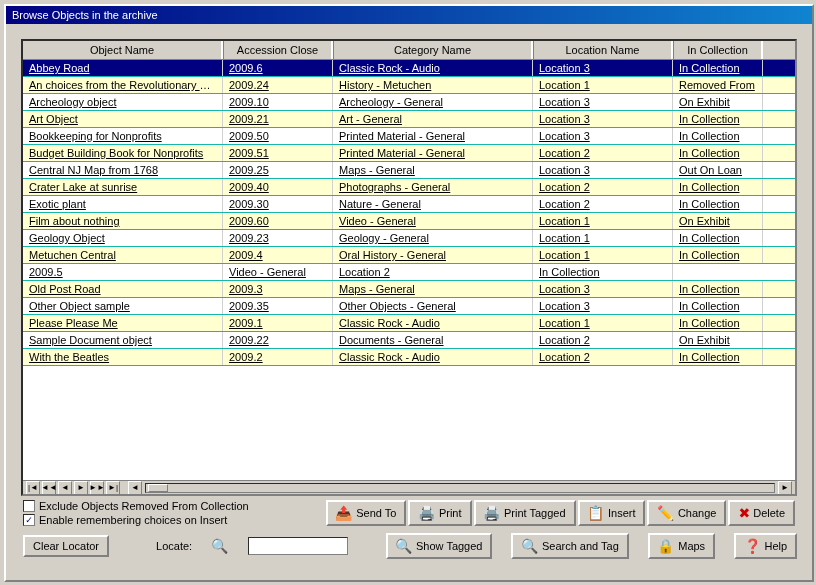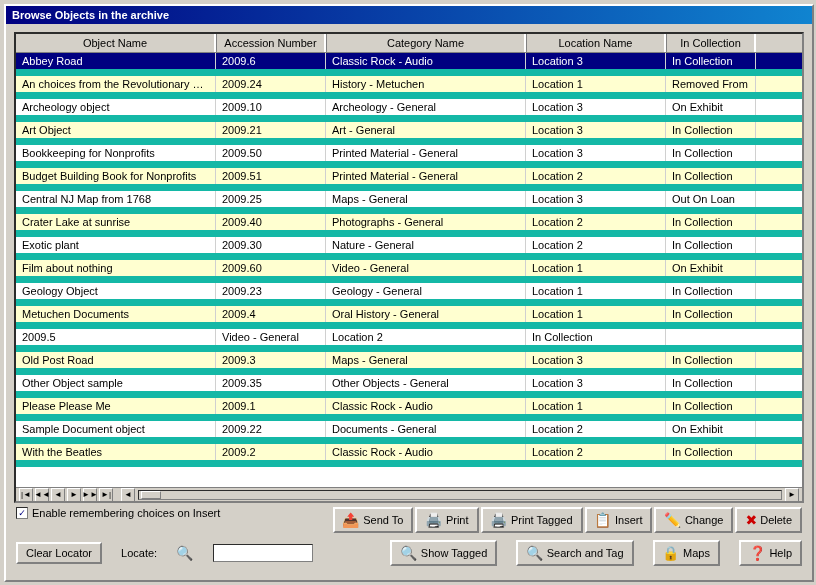--- a/index.html
+++ b/index.html
@@ -18,26 +18,26 @@
       background: #d4d0c8;
       border: 2px solid #808080;
       border-top-color: #ffffff;
       border-left-color: #ffffff;
     }
     .title-bar {
       background: linear-gradient(to right, #000080, #1084d0);
       color: white;
       padding: 3px 6px;
       font-size: 11px;
-      font-weight: bold;
+      font-weight: normal;
       display: flex;
       align-items: flex-end;
     }
     .content {
-      padding: 8px;
+      padding: 15px;
       display: flex;
       flex-direction: column;
       height: calc(100% - 22px);
     }
     .table-container {
       flex: 1;
       border: 2px inset #808080;
       background: white;
       overflow: hidden;
       display: flex;
@@ -62,21 +62,22 @@
     }
     .table-header-cell:first-child { border-left: none; }
     .table-body {
       flex: 1;
       overflow-y: auto;
       overflow-x: hidden;
     }
     .table-row {
       display: grid;
       grid-template-columns: 200px 110px 200px 140px 90px;
-      border-bottom: 7px solid #14b8a6;
+      border-bottom: 1px solid #14b8a6;
+      text-decoration: underline;
     }
     .table-row.selected {
       background: #000080;
       color: white;
     }
     .table-row.alt-bg {
       background: #ffffd0;
     }
     .table-cell {
       padding: 2px 6px;
@@ -178,20 +179,21 @@
     .btn-icon {
       font-size: 14px;
     }
     .bottom-toolbar {
       display: flex;
       align-items: center;
       gap: 19px;
     }
     .locator-label {
       font-size: 11px;
+      margin-left: 28px;
     }
     .locator-input {
       width: 100px;
       height: 18px;
       border: 1px inset #808080;
       background: white;
       padding: 1px 4px;
       font-size: 11px;
     }
     .separator {
@@ -210,21 +212,21 @@
 <body>
 
 <div class="window">
   <div class="title-bar">
     <span>Browse Objects in the archive</span>
   </div>
   <div class="content">
     <div class="table-container">
       <div class="table-header">
         <div class="table-header-cell">Object Name</div>
-        <div class="table-header-cell">Accession Number</div>
+        <div class="table-header-cell">Accession Close</div>
         <div class="table-header-cell">Category Name</div>
         <div class="table-header-cell">Location Name</div>
         <div class="table-header-cell">In Collection</div>
       </div>
       <div class="table-body" id="table-body">
       <div class="table-row selected">
             <div class="table-cell">Abbey Road</div>
             <div class="table-cell">2009.6</div>
             <div class="table-cell">Classic Rock - Audio</div>
             <div class="table-cell">Location 3</div>
@@ -294,21 +296,21 @@
             <div class="table-cell">On Exhibit</div>
           </div>
           <div class="table-row">
             <div class="table-cell">Geology Object</div>
             <div class="table-cell">2009.23</div>
             <div class="table-cell">Geology - General</div>
             <div class="table-cell">Location 1</div>
             <div class="table-cell">In Collection</div>
           </div>
           <div class="table-row alt-bg">
-            <div class="table-cell">Metuchen Documents</div>
+            <div class="table-cell">Metuchen Central</div>
             <div class="table-cell">2009.4</div>
             <div class="table-cell">Oral History - General</div>
             <div class="table-cell">Location 1</div>
             <div class="table-cell">In Collection</div>
           </div>
           <div class="table-row">
             <div class="table-cell">2009.5</div>
             <div class="table-cell">Video - General</div>
             <div class="table-cell">Location 2</div>
             <div class="table-cell">In Collection</div>
@@ -361,20 +363,24 @@
         <div class="hscroll-track">
           <div class="hscroll-thumb"></div>
         </div>
         <button class="nav-btn">►</button>
       </div>
     </div>
 
     <div class="bottom-section">
       <div style="display:flex; align-items:flex-start; justify-content:space-between; margin-bottom:3px;">
         <div class="checkbox-area">
+          <div class="checkbox-row">
+            <div class="checkbox-box"></div>
+            <span>Exclude Objects Removed From Collection</span>
+          </div>
           <div class="checkbox-row">
             <div class="checkbox-box checked"></div>
             <span>Enable remembering choices on Insert</span>
           </div>
         </div>
         <div class="toolbar-row" style="flex-wrap:nowrap;">
           <button class="toolbar-btn">
             <span class="btn-icon icon-yellow">📤</span>
             <span>Send To</span>
           </button>

